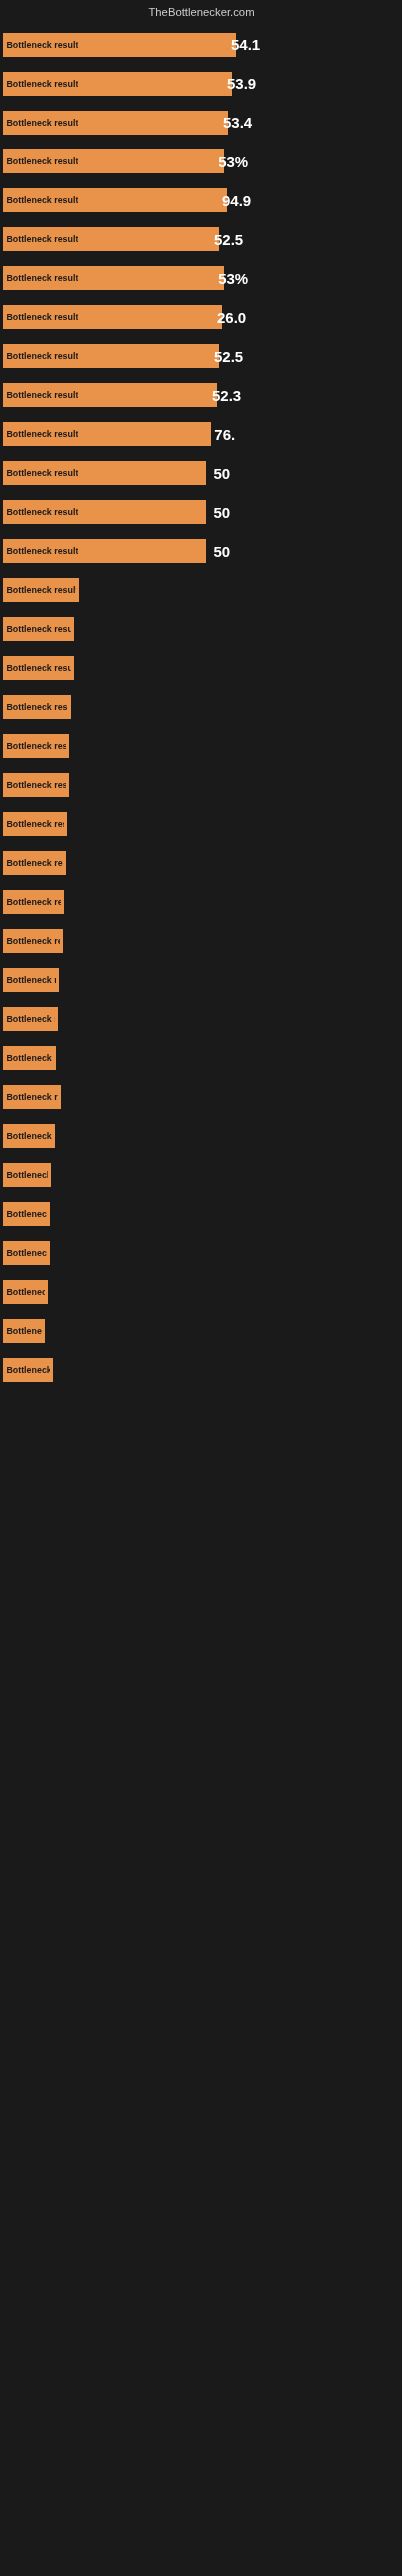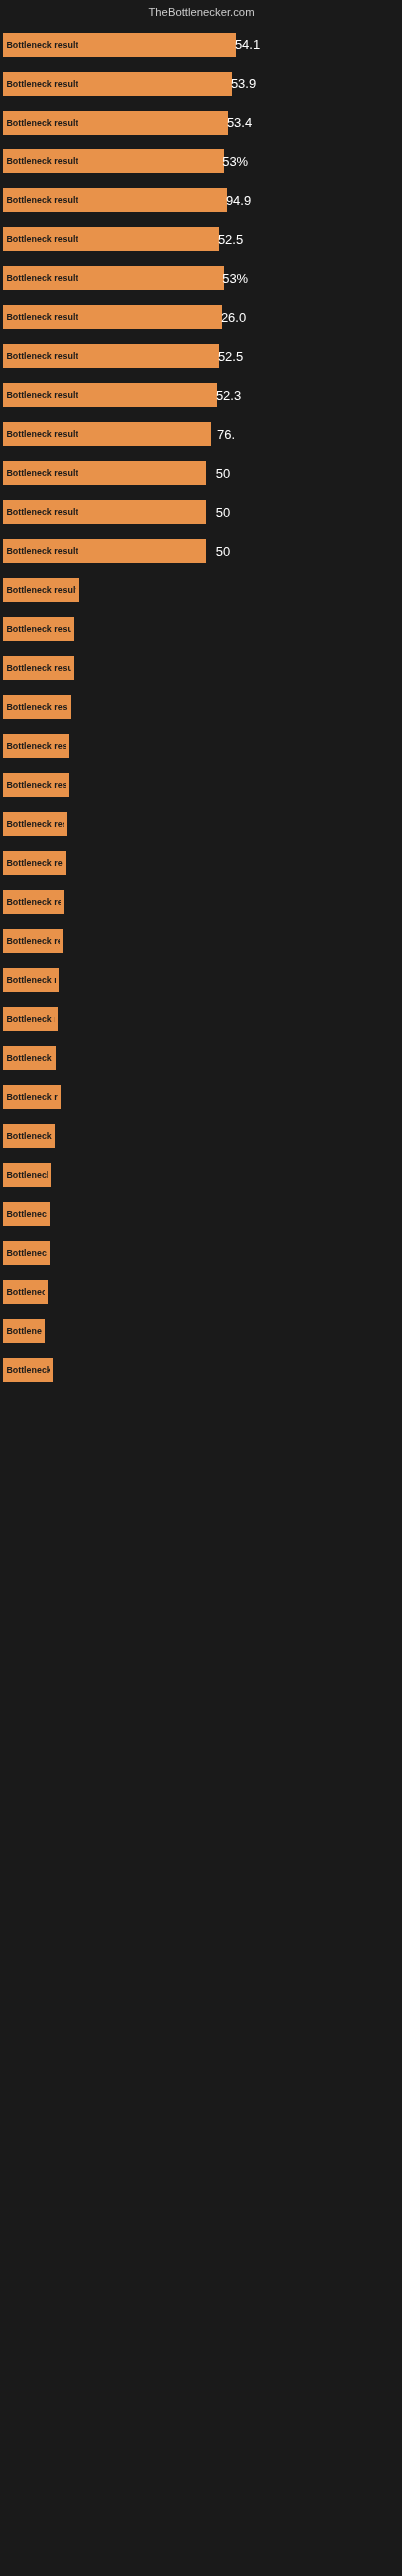--- a/index.html
+++ b/index.html
@@ -45,22 +45,22 @@
       font-size: 8.9px;
       font-weight: bold;
       white-space: nowrap;
       padding-left: 3.2px;
       overflow: hidden;
     }
     .bar-value {
       position: absolute;
       right: -24px;
       color: #ffffff;
-      font-size: 13px;
-      font-weight: normal;
+      font-size: 15px;
+      font-weight: bold;
       white-space: nowrap;
     }
     .row-wrapper {
       padding: 2.4px 0;
     }
   </style>
 </head>
 <body>
 
 <div>

